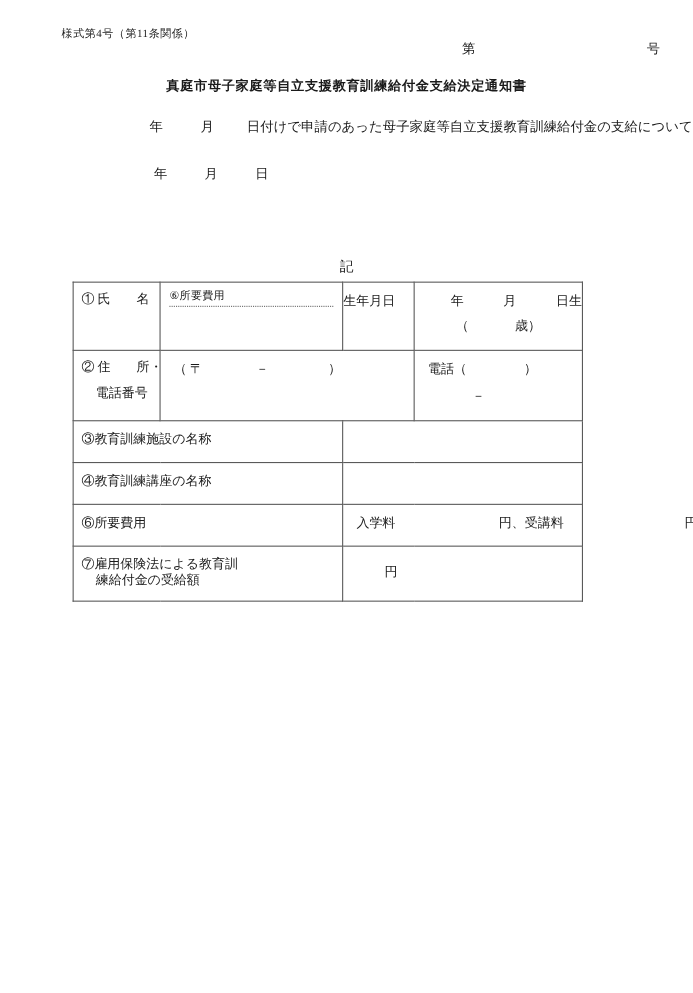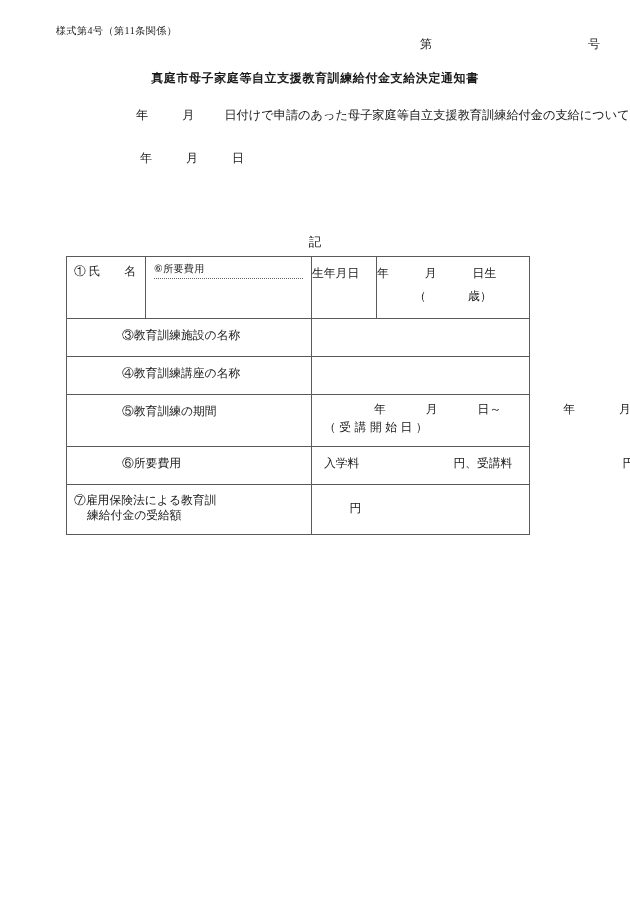--- a/index.html
+++ b/index.html
@@ -118,21 +118,20 @@
 
   .label-spread {
     display: block;
     white-space: nowrap;
     padding: 7px 6px 0 7px;
   }
   .label-plain {
     display: block;
     white-space: nowrap;
     padding: 9px 6px 0 7px;
-    margin-left: 48px;
   }
   .label-2line {
     display: block;
     padding: 8px 4px 0 7px;
     line-height: 1.35;
   }
   .label-2line .ln2 { display: block; padding-left: 13px; font-family: Liberation Mono, monospace; }
   .label-sub {
     display: block;
     white-space: nowrap;
@@ -144,21 +143,21 @@
   .furigana-wrap { padding: 5px 8px 0 8px; }
   .furigana {
     font-size: 10px;
     font-family: "DejaVu Sans", sans-serif;
     border-bottom: 1px dotted #666;
     padding-bottom: 2px;
     display: block;
     letter-spacing: .3px;
   }
   .bd-head { padding-top: 9px; white-space: nowrap; }
-  .birth-line1 { text-align: left; padding: 9px 0 0 0; white-space: nowrap; }
+  .birth-line1 { text-align: right; padding: 9px 0 0 0; white-space: nowrap; }
   .birth-line1 .g { display: inline-block; width: 36px; }
   .birth-line2 { text-align: center; padding-top: 7px; white-space: nowrap; }
   .birth-line2 .g2 { display: inline-block; width: 42px; }
 
   
   .r2 { height: 64px; }
   .addr-zip { padding: 9px 0 0 12px; white-space: nowrap; }
   .addr-zip .z1 { display: inline-block; width: 48px; }
   .addr-zip .z2 { display: inline-block; width: 54px; }
   .tel-line1 { padding: 9px 0 0 12px; white-space: nowrap; }
@@ -235,46 +234,52 @@
         <td>
           <div class="birth-line1">
             <span>年</span><span class="g"></span><span>月</span><span class="g"></span><span>日生</span>
           </div>
           <div class="birth-line2">
             <span>（</span><span class="g2"></span><span>歳）</span>
           </div>
         </td>
       </tr>
 
+      <tr class="r2">
+        <td class="lbl-narrow">
+          <span class="label-spread">② 住　　所・</span>
+          <span class="label-sub">電話番号</span>
+        </td>
+        <td colspan="2">
+          <div class="addr-zip">
+            <span>（ 〒</span><span class="z1"></span><span>－</span><span class="z2"></span><span>）</span>
+          </div>
+        </td>
+        <td>
+          <div class="tel-line1">
+            <span>電話（</span><span class="t1"></span><span>）</span>
+          </div>
+          <div class="tel-line2">－</div>
+        </td>
+      </tr>
 
       <tr class="r3">
         <td class="lbl-wide" colspan="2">
           <span class="label-plain">③教育訓練施設の名称</span>
         </td>
         <td colspan="2"></td>
       </tr>
 
       <tr class="r4">
         <td class="lbl-wide" colspan="2">
           <span class="label-plain">④教育訓練講座の名称</span>
         </td>
         <td colspan="2"></td>
       </tr>
 
-      <tr class="r5">
-        <td class="lbl-wide" colspan="2">
-          <span class="label-plain">⑤教育訓練の期間</span>
-        </td>
-        <td colspan="2">
-          <div class="period-line1">
-            <span>年</span><span class="p1"></span><span>月</span><span class="p2"></span><span>日～</span><span class="p3"></span><span>年</span><span class="p4"></span><span>月</span><span class="p5"></span>
-          </div>
-          <div class="period-line2">（受講開始日）</div>
-        </td>
-      </tr>
 
       <tr class="r6">
         <td class="lbl-wide" colspan="2">
           <span class="label-plain">⑥所要費用</span>
         </td>
         <td colspan="2">
           <div class="cost-line">
             <span>入学料</span><span class="c1"></span><span>円、受講料</span><span class="c2"></span><span>円</span><span class="c3"></span><span class="c4"></span>
           </div>
         </td>

